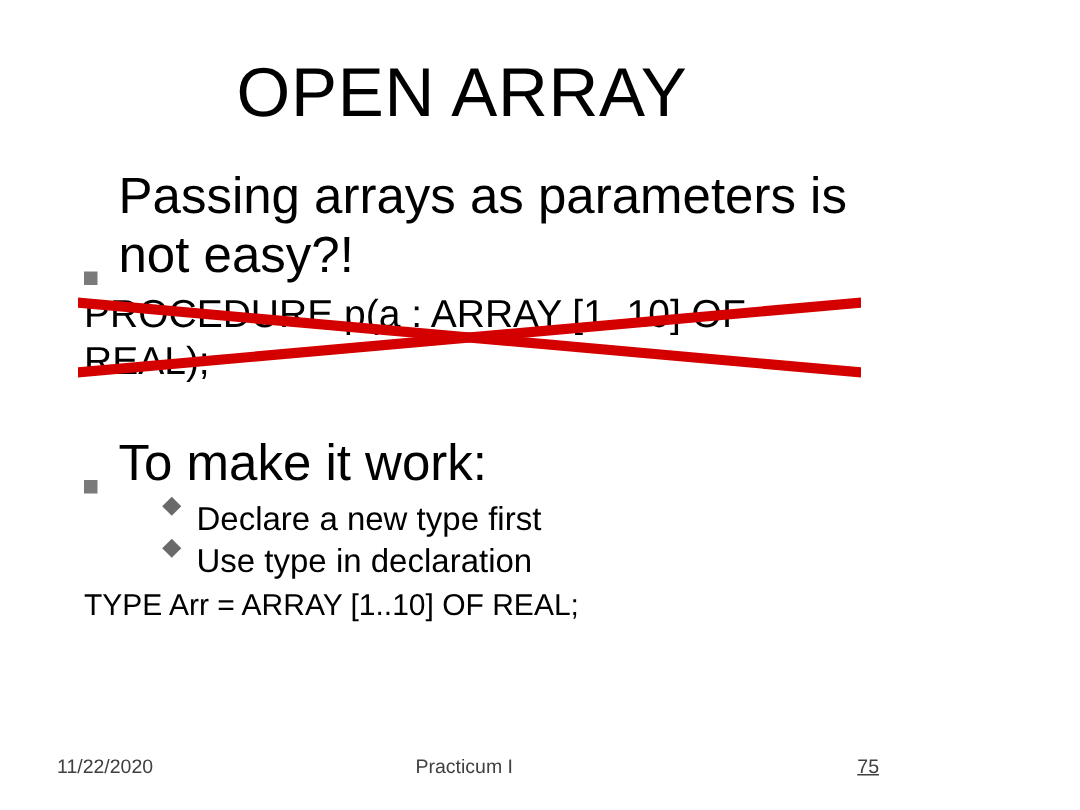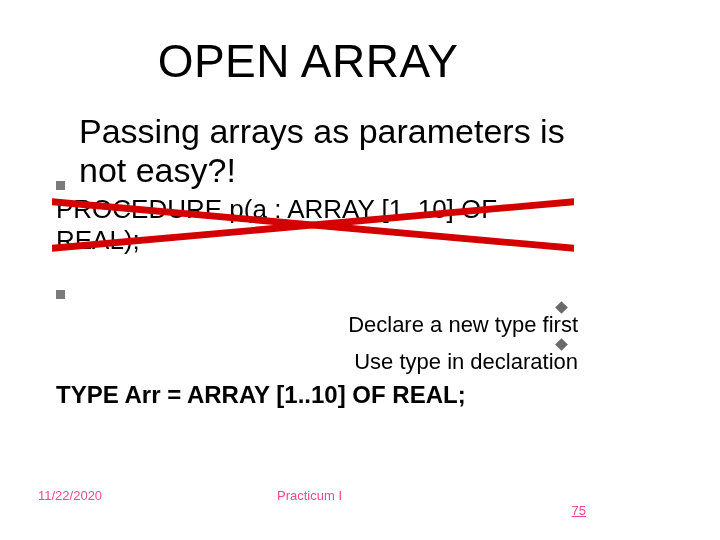--- a/index.html
+++ b/index.html
@@ -6,24 +6,24 @@
   html, body { width: 720px; height: 540px; background: #fff; font-family: Arial, Helvetica, sans-serif; color: #000; }
   .slide { position: relative; width: 616px; height: 540px; }
   .title { font-size: 46px; text-align: center; padding-top: 34px; letter-spacing: 0.5px; }
   .body { padding: 24px 38px 0 56px; }
   .bullet-row { display: flex; align-items: flex-end; font-size: 34px; margin-bottom: 4px; }
   .bullet-sq { width: 9px; height: 9px; background: #7a7a7a; margin-right: 14px; flex-shrink: 0; }
   .code-line { font-size: 26px; margin-bottom: 6px; position: relative; }
   .strike-wrap { position: relative; display: inline-block; }
   .strike-svg { position: absolute; left: -4px; top: 0; width: 100%; height: 100%; pointer-events: none; }
   .gap { height: 28px; }
-  .sub-row { display: flex; align-items: flex-end; font-size: 22px; margin-left: 54px; margin-bottom: 2px; flex-direction: column; }
+  .sub-row { display: flex; align-items: flex-start; font-size: 22px; margin-left: 54px; margin-bottom: 2px; }
   .bullet-dm { width: 9px; height: 9px; background: #6a6a6a; transform: rotate(45deg); margin-right: 12px; flex-shrink: 0; }
-  .code2 { font-size: 24px; margin-top: 6px; font-weight: bold; }
-  .footer { position: absolute; bottom: 22px; left: 0; width: 100%; display: flex; justify-content: flex-start; font-size: 13px; padding: 0 30px 0 38px; color: #ec4899; flex-direction: column; }
+  .code2 { font-size: 20px; margin-top: 6px; }
+  .footer { position: absolute; bottom: 22px; left: 0; width: 100%; display: flex; justify-content: flex-end; font-size: 13px; padding: 0 30px 0 38px; color: #404040; }
   .footer .center { position: absolute; left: 3px; right: 0; text-align: center; }
   .footer .right { margin-left: auto; text-decoration: underline; }
 </style>
 </head>
 <body>
 
 <div class="slide">
 
   <div class="title">OPEN ARRAY</div>
 
@@ -41,20 +41,21 @@
           <line x1="0" y1="4" x2="600" y2="28" stroke="#d40000" stroke-width="3.5"></line>
           <line x1="0" y1="28" x2="600" y2="4" stroke="#d40000" stroke-width="3.5"></line>
         </svg>
       </span>
     </div>
 
     <div class="gap"></div>
 
     <div class="bullet-row">
       <span class="bullet-sq"></span>
+      <span>To make it work:</span>
     </div>
 
     <div class="sub-row">
       <span class="bullet-dm"></span>
       <span>Declare a new type first</span>
     </div>
     <div class="sub-row">
       <span class="bullet-dm"></span>
       <span>Use type in declaration</span>
     </div>

